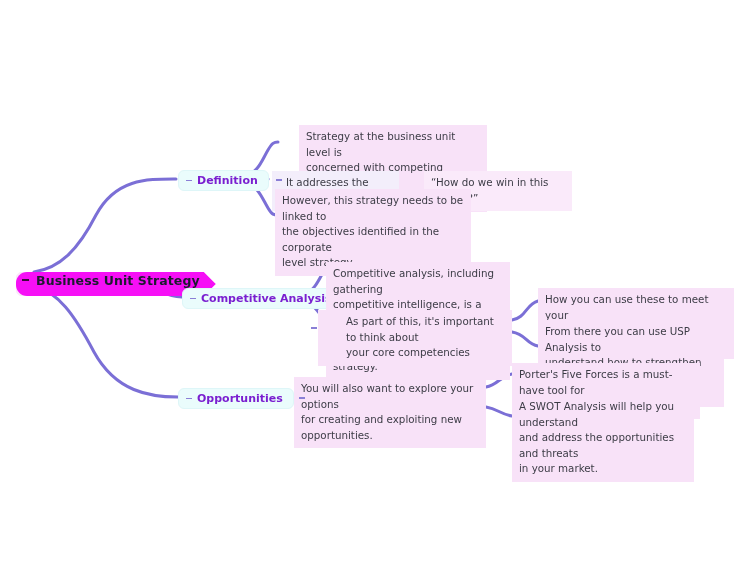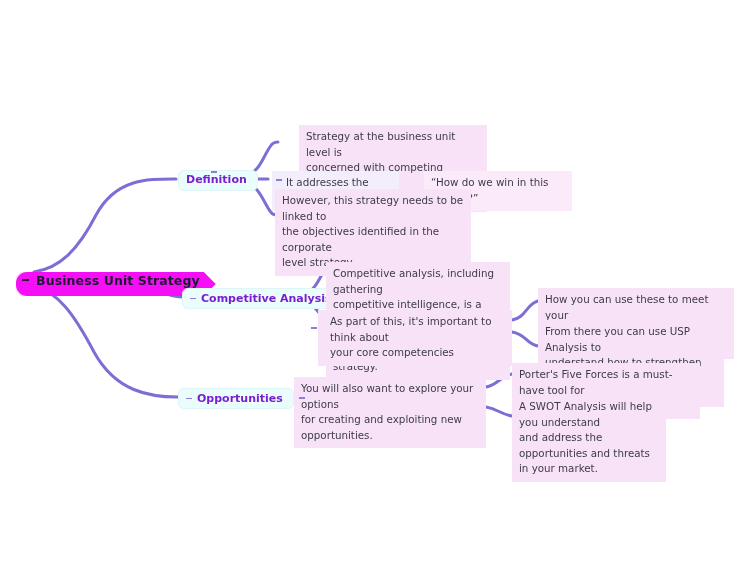--- a/index.html
+++ b/index.html
@@ -105,21 +105,21 @@
       <path d="M486,387 C498,385 500,376 512,374"></path>
       <path d="M486,407 C498,409 500,414 512,416"></path>
     </g>
   </svg>
 
   <div class="root-node" style="left:16px;top:272px;">
     <span class="bullet"></span>
     <span>Business Unit Strategy</span>
   </div>
 
-  <div class="branch-node" style="left:178px;top:170px;flex-direction:column;">
+  <div class="branch-node" style="left:178px;top:170px;">
     <span class="dash"></span>
     <span>Definition</span>
   </div>
 
   <div class="leaf" style="left:275px;top:125px;width:188px;margin-left:24px;">Strategy at the business unit level is
 concerned with competing successfully in
 individual markets</div>
 
   <div class="leaf lav" style="left:272px;top:171px;width:127px;padding-left:14px;">It addresses the question:</div>
   <span class="leaf-inline-dash" style="left:276px;top:179px;"></span>
@@ -133,21 +133,21 @@
   <div class="branch-node" style="left:182px;top:288px;">
     <span class="dash"></span>
     <span>Competitive Analysis</span>
   </div>
 
   <div class="leaf" style="left:326px;top:231px;width:184px;margin-top:31px;">Competitive analysis, including gathering
 competitive intelligence, is a great starting
 point for developing a business unit
 strategy.</div>
 
-  <div class="leaf" style="left:318px;top:310px;width:194px;padding-left:12px;">As part of this, it's important to think about
+  <div class="leaf" style="left:318px;top:310px;width:194px;padding-left:28px;">As part of this, it's important to think about
 your core competencies</div>
   <span class="ext-dash" style="left:311px;top:327px;"></span>
 
   <div class="leaf" style="left:538px;top:288px;width:196px;">How you can use these to meet your
 customers' needs in the best possible way.</div>
 
   <div class="leaf" style="left:538px;top:320px;width:186px;">From there you can use USP Analysis to
 understand how to strengthen your
 competitive position.</div>
 
@@ -157,17 +157,17 @@
   </div>
 
   <div class="leaf" style="left:294px;top:377px;width:192px;">You will also want to explore your options
 for creating and exploiting new
 opportunities.</div>
   <span class="leaf-inline-dash" style="left:299px;top:397px;"></span>
 
   <div class="leaf" style="left:512px;top:363px;width:188px;">Porter's Five Forces is a must-have tool for
 this process</div>
 
-  <div class="leaf" style="left:512px;top:395px;width:154px;">A SWOT Analysis will help you understand
+  <div class="leaf" style="left:512px;top:395px;width:182px;">A SWOT Analysis will help you understand
 and address the opportunities and threats
 in your market.</div>
 
 </div>
 
 </body></html>

